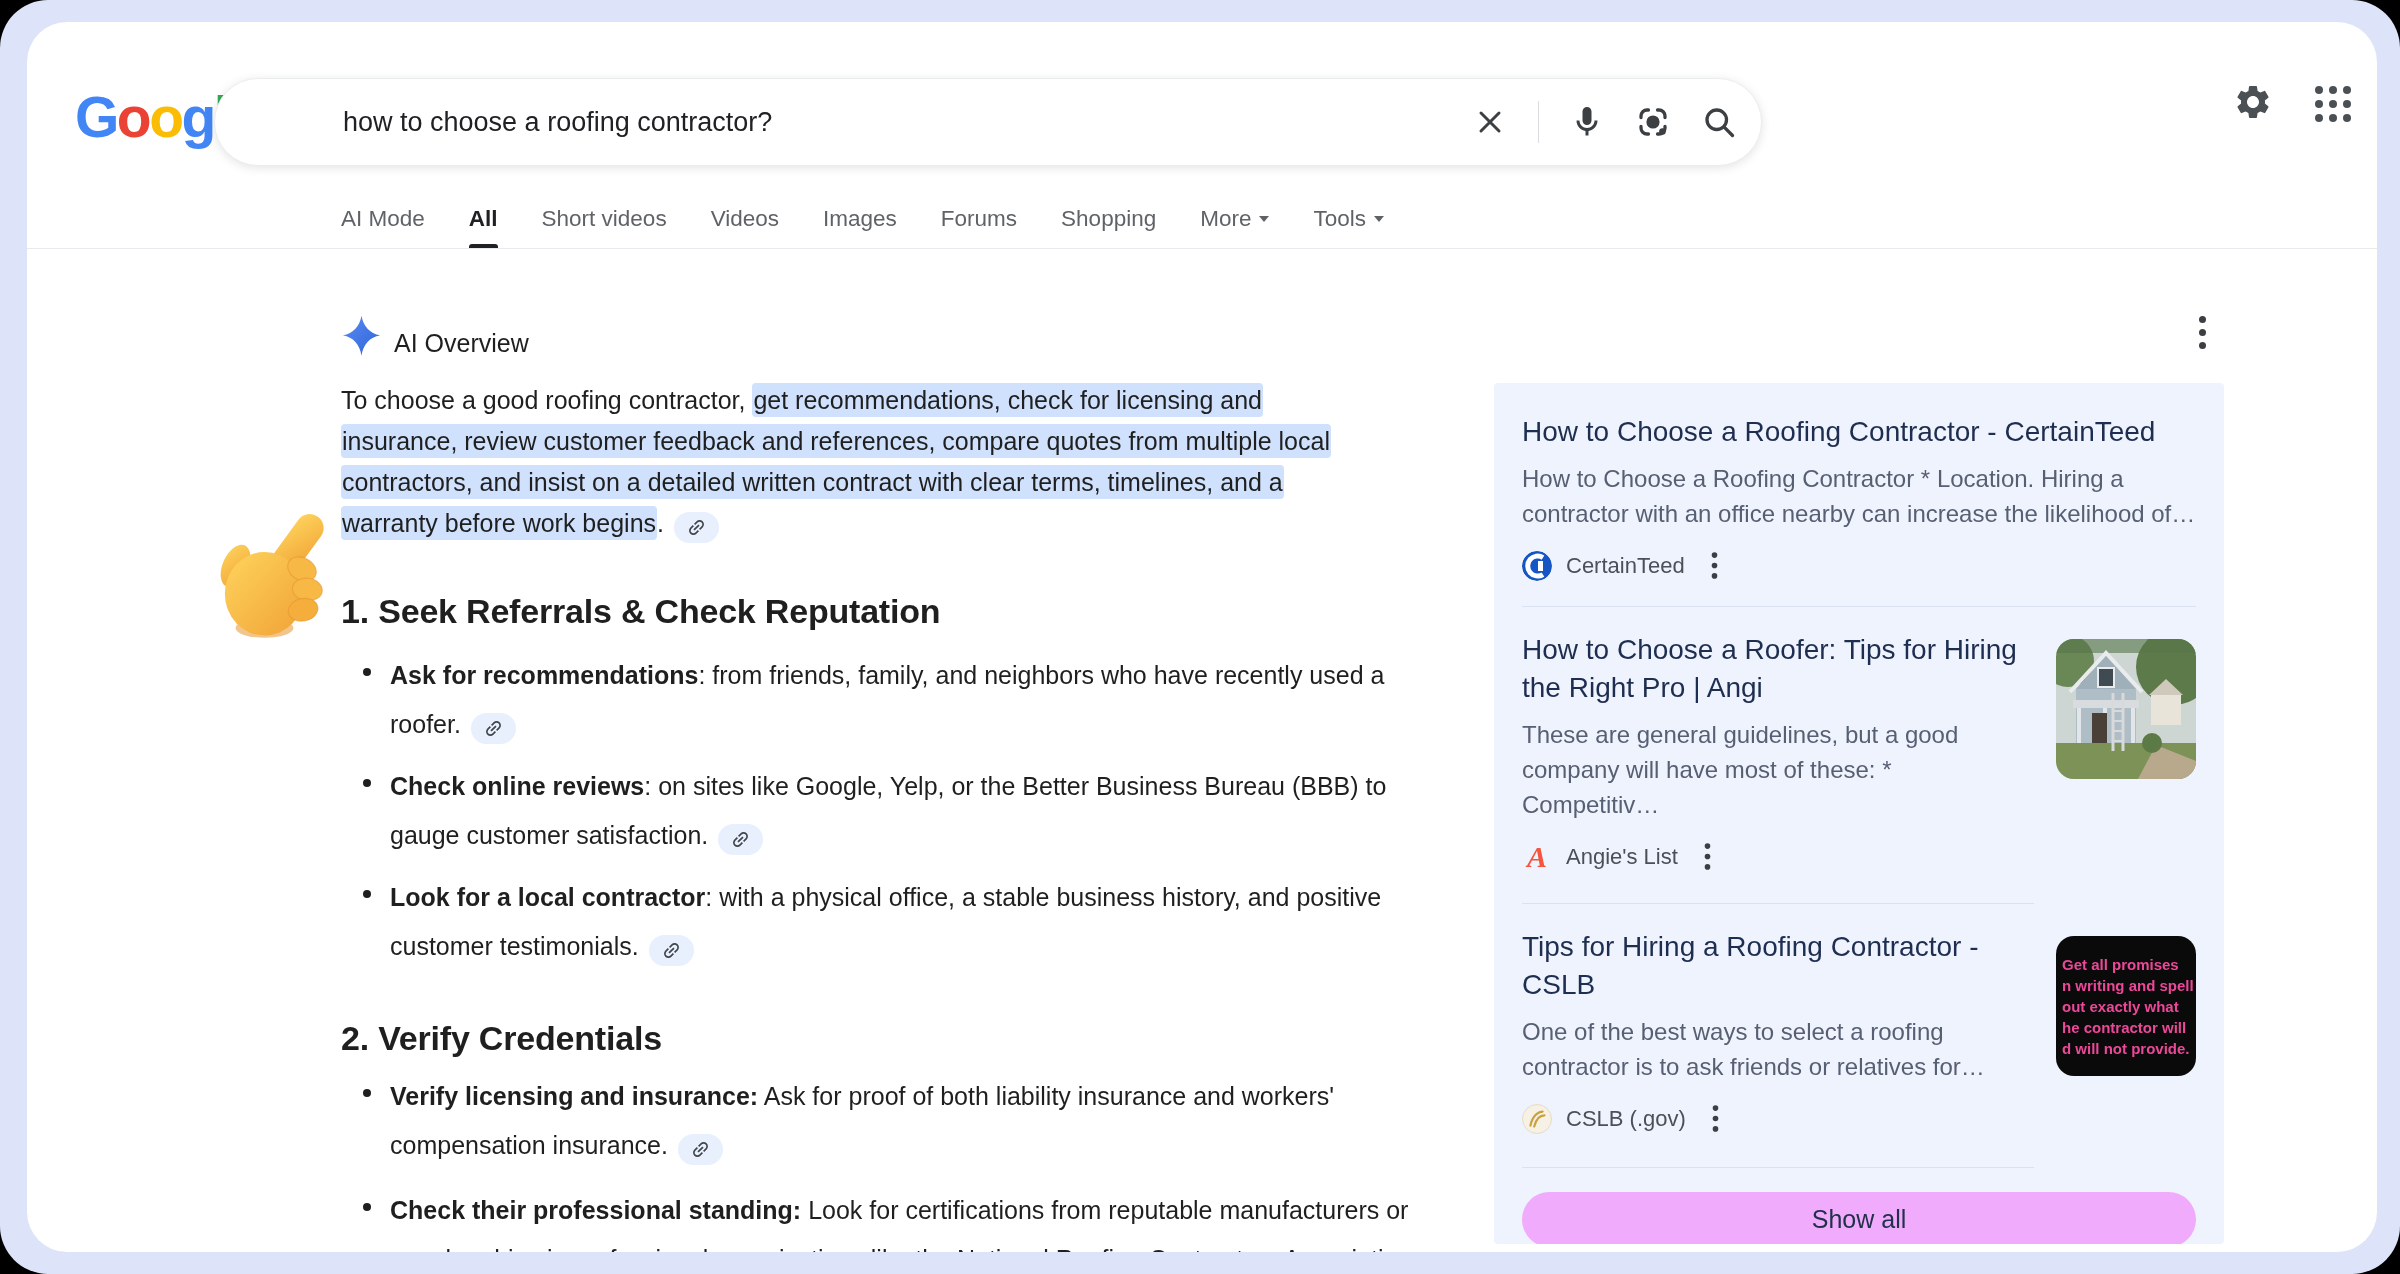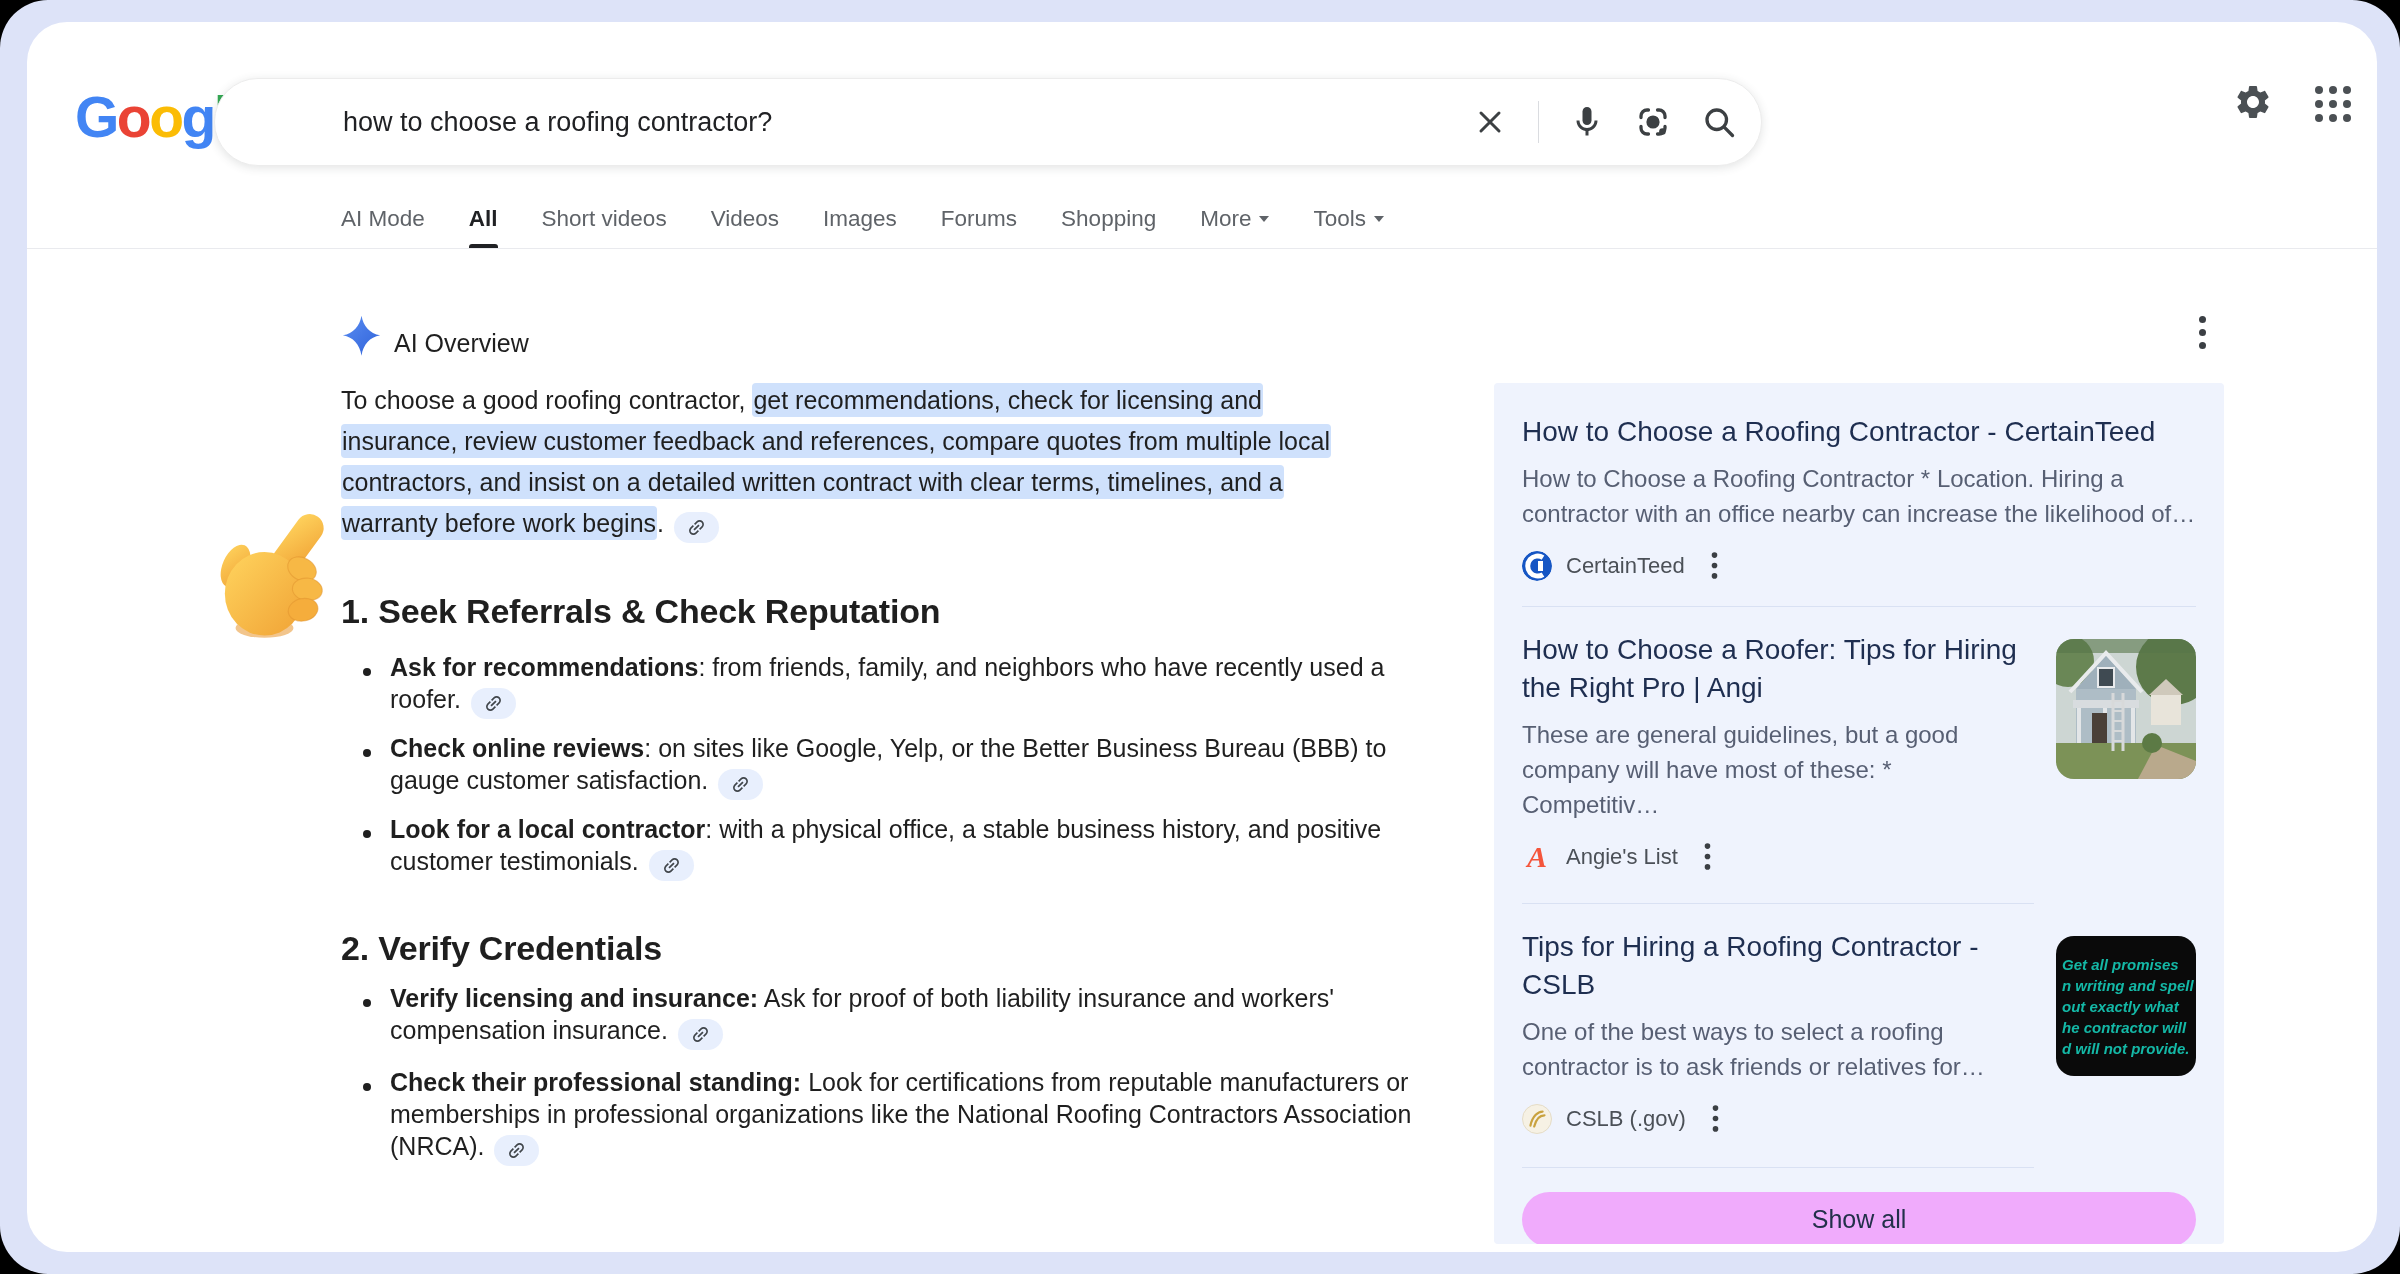--- a/index.html
+++ b/index.html
@@ -50,21 +50,21 @@
   .hl { background:#cfe1fc; border-radius:4px; padding:3px 1px;
         -webkit-box-decoration-break:clone; box-decoration-break:clone; }
 
   .chip { display:inline-flex; align-items:center; justify-content:center; width:45px; height:31px;
           border-radius:16px; background:#e8effd; vertical-align:-6px; margin-left:10px; cursor:pointer; }
   .chip svg { width:21px; height:21px; transform:rotate(-45deg); }
 
   h2.sec { margin-top:48px; font-size:34px; font-weight:600; letter-spacing:-.2px; color:#1f1f1f; }
   ul.blist { margin-top:20px; list-style:none; }
   ul.blist li { position:relative; padding-left:49px; margin-bottom:13px;
-                font-size:25px; line-height:32px; width:1075px; }
+                font-size:25px; line-height:49px; width:1075px; }
   ul.blist li::before { content:""; position:absolute; left:22px; top:17px; width:8px; height:8px;
                         border-radius:50%; background:#1f1f1f; }
   ul.blist b { font-weight:700; }
 
   
   .kebab { display:flex; flex-direction:column; gap:6px; align-items:center; cursor:pointer; }
   .kebab i { width:7px; height:7px; border-radius:50%; background:#3b3f44; }
   .ov-kebab { position:absolute; left:2172px; top:294px; }
 
   
@@ -81,21 +81,21 @@
   .favicon { width:30px; height:30px; border-radius:50%; overflow:hidden; display:flex;
              align-items:center; justify-content:center; background:#fff; flex:0 0 30px; }
   .src-name { font-size:22px; color:#4b5057; }
   .src-kebab { margin-left:12px; transform:scale(.8); }
   .card-div { border:none; border-top:1px solid #d9e1f3; margin-top:24px; }
   .thumb { width:140px; height:140px; border-radius:18px; margin-left:22px; margin-top:8px;
            flex:0 0 140px; overflow:hidden; position:relative; }
   .thumb svg { width:100%; height:100%; display:block; }
   .thumb-dark { background:#0a0a0a; display:flex; flex-direction:column; justify-content:center;
                 padding:10px 6px; }
-  .thumb-dark span { color:#14b8a6; font-size:15px; line-height:21px; font-weight:700; font-style:italic;
+  .thumb-dark span { color:#ec4899; font-size:15px; line-height:21px; font-weight:700; 
                      white-space:nowrap; filter:blur(.4px); }
   .angie-a { font-family:"Liberation Serif", serif; font-style:italic; font-weight:700;
              font-size:30px; color:#f4553c; line-height:1; }
   .show-all { margin-top:24px; height:55px; border-radius:28px; background:#f0abfc;
               display:flex; align-items:center; justify-content:center;
               font-size:25px; color:#22304a; cursor:pointer; }
 </style>
 </head>
 <body>
 

